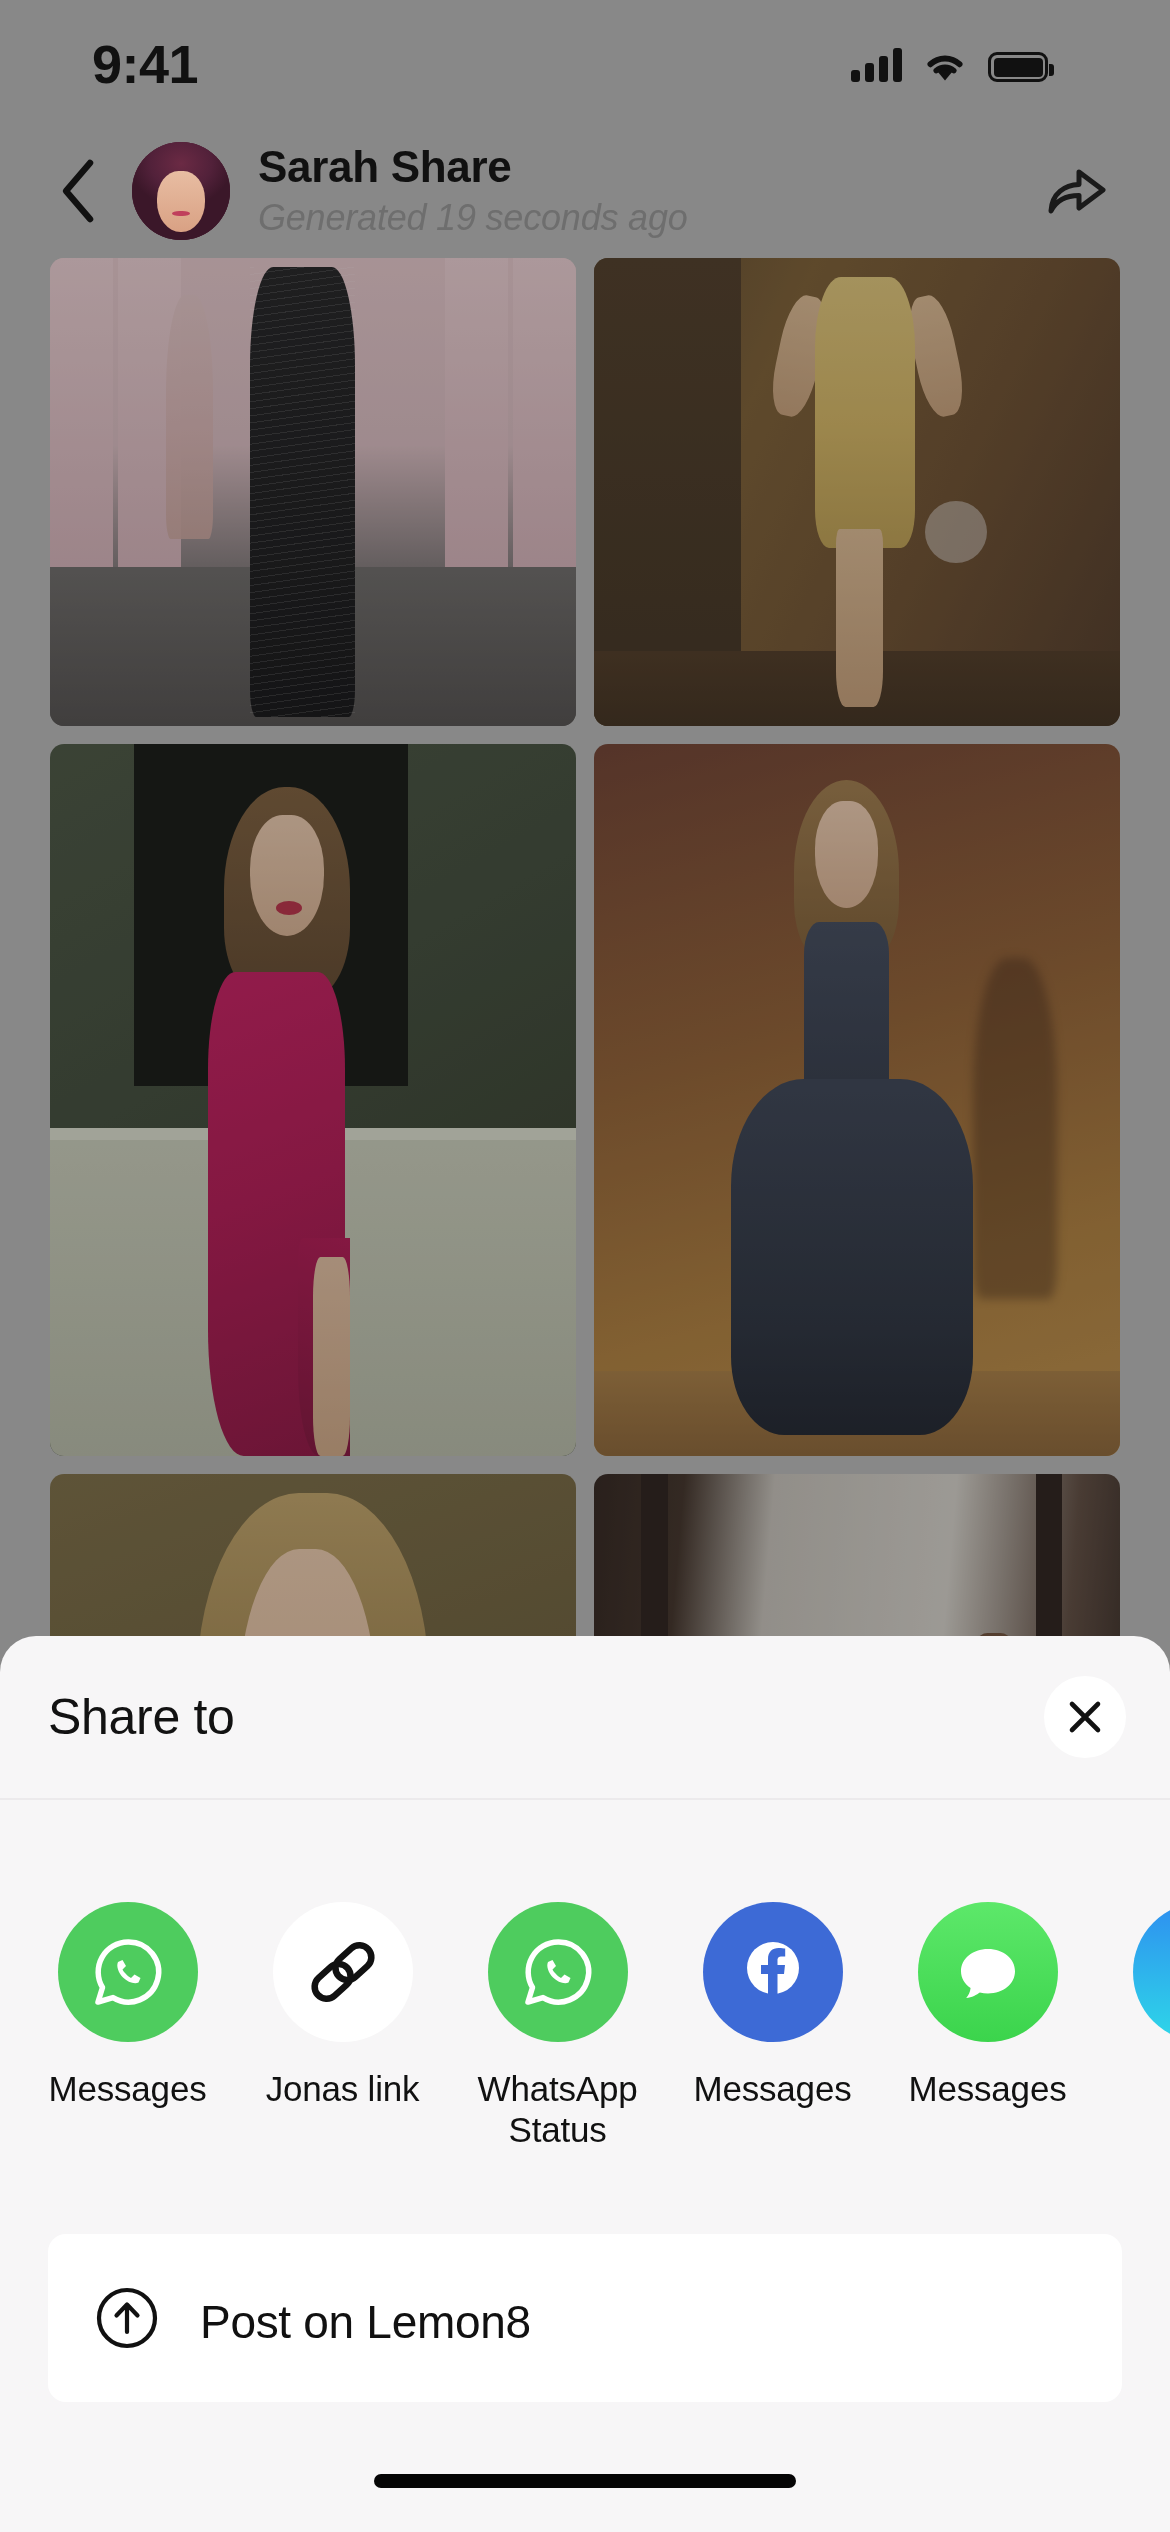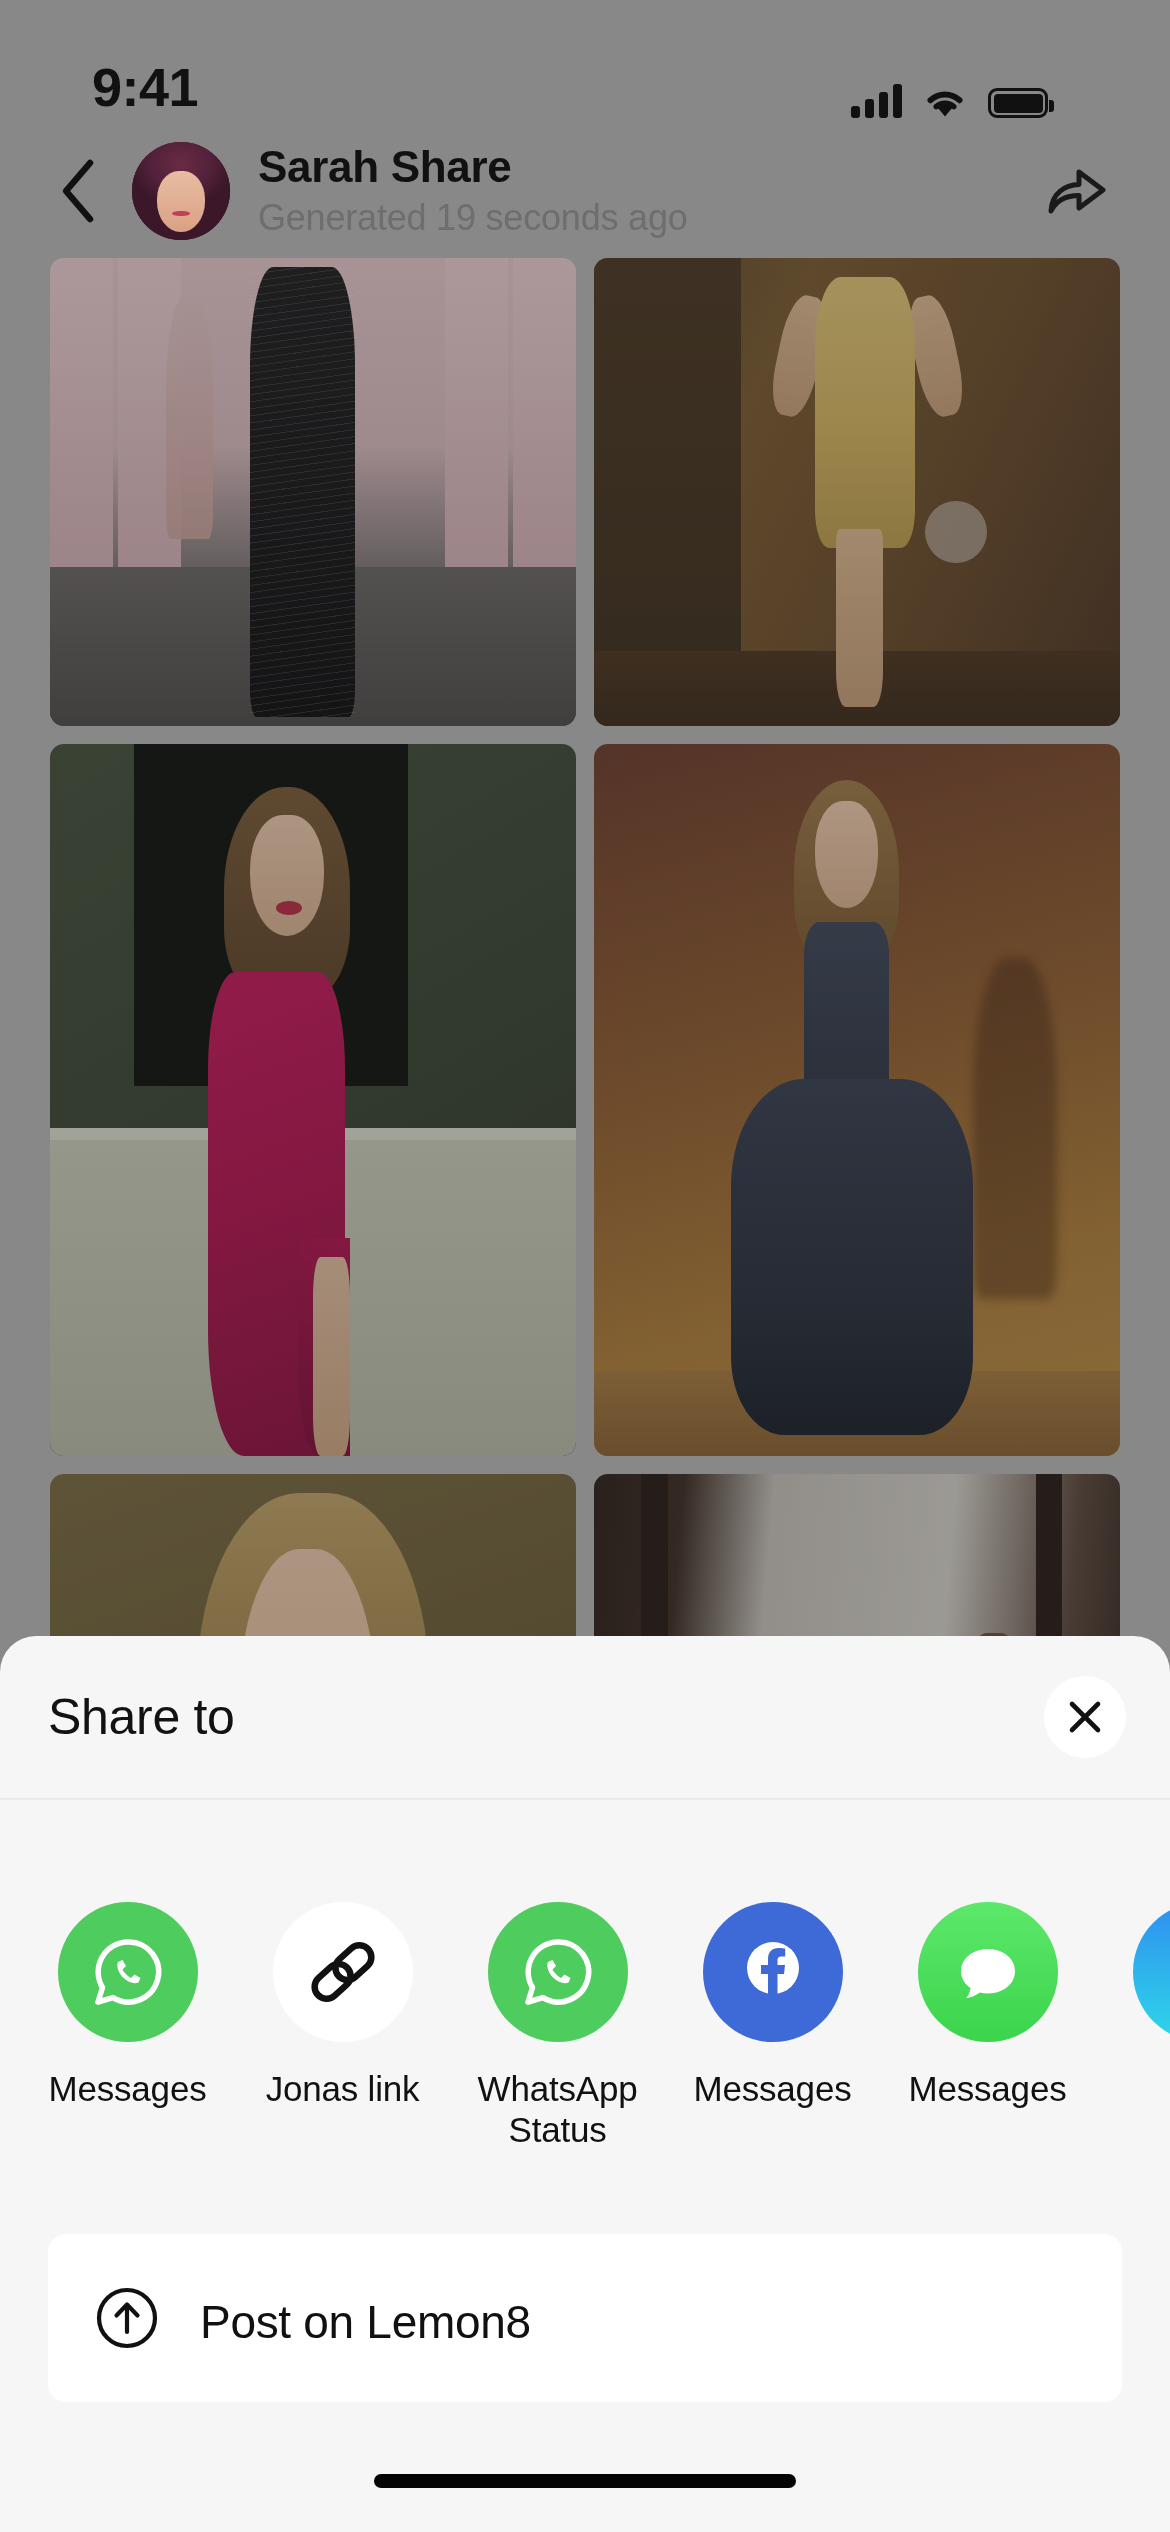--- a/index.html
+++ b/index.html
@@ -21,21 +21,21 @@
   #dim-overlay{
     position:absolute; inset:0;
     background:rgba(40,40,40,0.34);
     z-index:5;
   }
 
   
   #status-bar{
     position:absolute; top:0; left:0; width:1126px; height:118px;
     z-index:6;
-    display:flex; align-items:flex-end; justify-content:space-between;
+    display:flex; align-items:center; justify-content:space-between;
     padding:0 78px 0 92px;
   }
   #status-time{
     font-size:54px; font-weight:700; color:#111; letter-spacing:-0.5px;
     margin-top:10px;
   }
   #status-right{ display:flex; align-items:flex-end; gap:22px; margin-top:12px; }
   .sig-bars{ display:flex; align-items:flex-end; gap:5px; height:34px; }
   .sig-bars i{ display:block; width:9px; background:#111; border-radius:3px; }
   .sig-bars i:nth-child(1){ height:12px; }
@@ -74,21 +74,21 @@
     position:absolute; left:26%; top:30%; width:48%; height:62%;
     border-radius:46% 46% 50% 50%;
     background:linear-gradient(180deg,#e8bda2 0%,#d9a184 100%);
   }
   #avatar .lips{
     position:absolute; left:41%; top:70%; width:18%; height:6%;
     border-radius:50%; background:#c0405c;
   }
   #header-text{ margin-left:28px; flex:1 1 auto; min-width:0; }
   #header-title{ font-size:44px; font-weight:700; color:#111; line-height:1.14; letter-spacing:-0.3px; }
-  #header-subtitle{ font-size:36px; color:#6e6e6e; line-height:1.2; margin-top:4px; letter-spacing:-0.2px; }
+  #header-subtitle{ font-size:36px; color:#6e6e6e; line-height:1.2; margin-top:4px; letter-spacing:-0.2px;font-style:italic; }
   #share-forward-button{ width:90px; height:90px; display:flex; align-items:center; justify-content:center; }
 
   
   #image-grid{
     position:absolute; top:258px; left:0; width:1170px; height:1400px;
     z-index:2;
     display:grid; grid-template-columns:1fr 1fr;
     gap:18px; padding:0 50px;
     align-content:start;
   }

